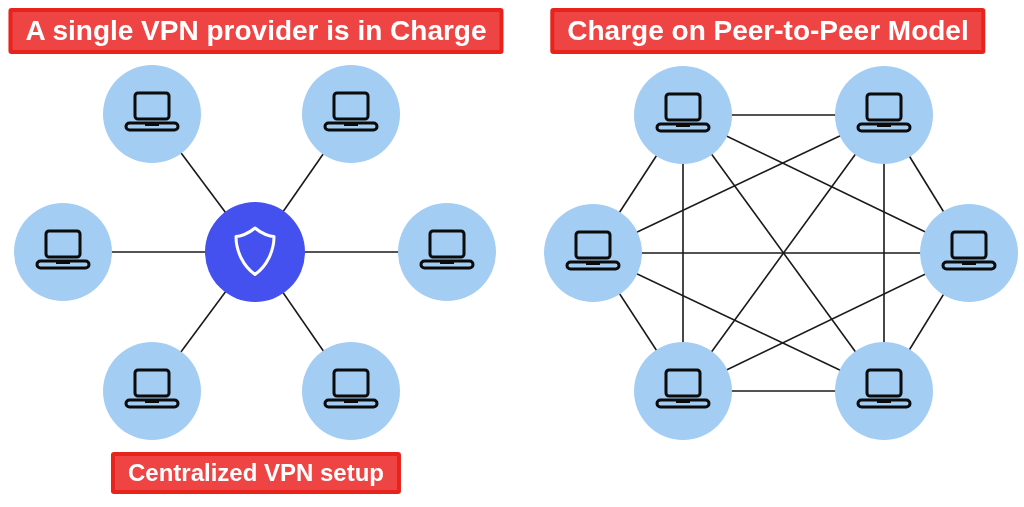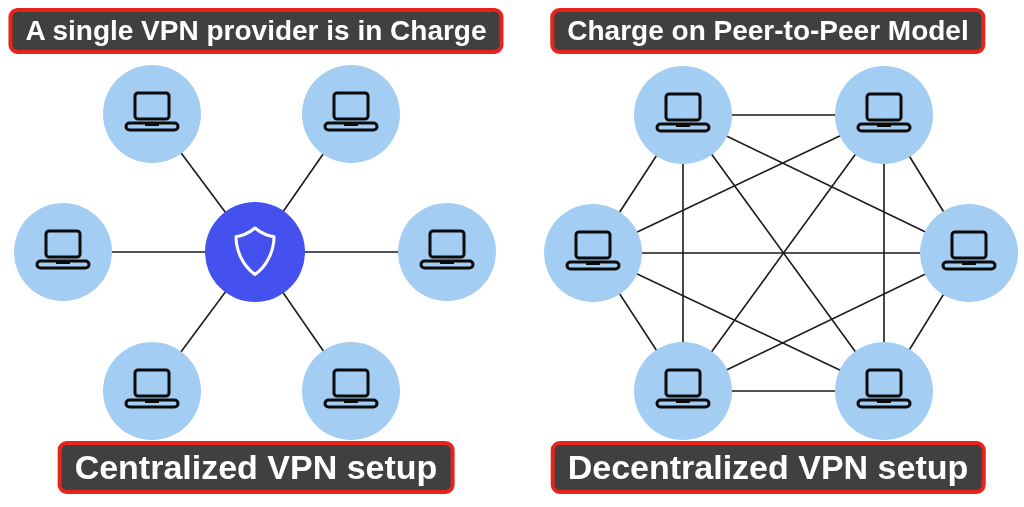--- a/index.html
+++ b/index.html
@@ -9,33 +9,33 @@
     background:#ffffff;
     overflow:hidden;
     font-family:"Liberation Sans", sans-serif;
   }
   .panel{position:absolute;top:0;width:512px;height:507px;}
   #panel-left{left:0;}
   #panel-right{left:512px;}
   .panel svg{position:absolute;left:0;top:0;}
   .banner{
     position:absolute;left:50%;transform:translateX(-50%);
-    background:#404040;
+    background:#ef4444;
     border:4px solid #e8231c;
-    border-radius:9px;
+    border-radius:3px;
     color:#ffffff;
     font-weight:bold;
     font-size:28px;
     line-height:1.15;
     padding:3px 13px;
     white-space:nowrap;
     z-index:2;
   }
   .banner.title{top:8px;}
-  .banner.caption{bottom:13px;font-size:34px;}
+  .banner.caption{bottom:13px;font-size:24px;}
 </style>
 </head>
 <body>
 
 <div id="stage">
 
   <div class="panel" id="panel-left">
     <div class="banner title">A single VPN provider is in Charge</div>
     <svg width="512" height="507" viewBox="0 0 512 507">
         <g stroke="#1a1a1a" stroke-width="1.6">
@@ -164,16 +164,15 @@
         </g>
         <g transform="translate(372,391)">
           <circle r="49" fill="#a3cdf3"></circle>
           <g stroke="#0b0b0b" fill="none" stroke-width="3">
             <rect x="-17" y="-21" width="34" height="26" rx="3"></rect>
             <rect x="-26" y="9" width="52" height="7" rx="3.5"></rect>
             <rect x="-7" y="9" width="14" height="3" fill="#0b0b0b" stroke="none"></rect>
           </g>
         </g>
       </svg>
-    <div class="banner caption">Decentralized VPN setup</div>
   </div>
 
 </div>
 
 </body></html>

